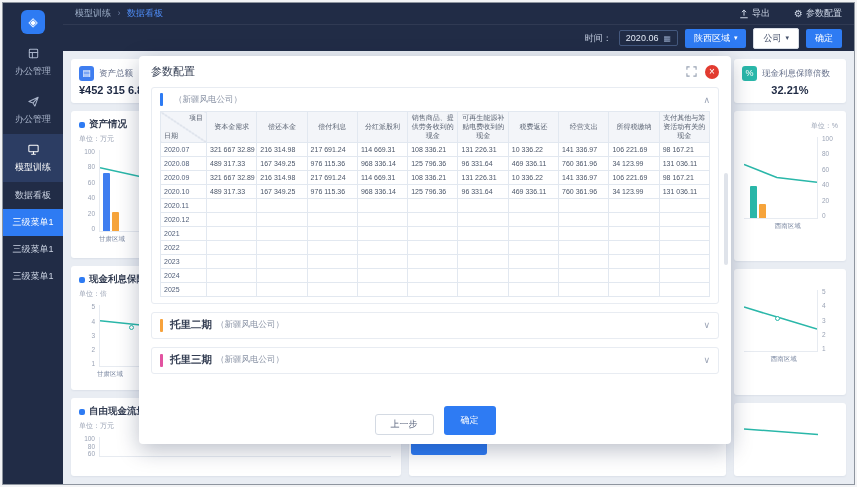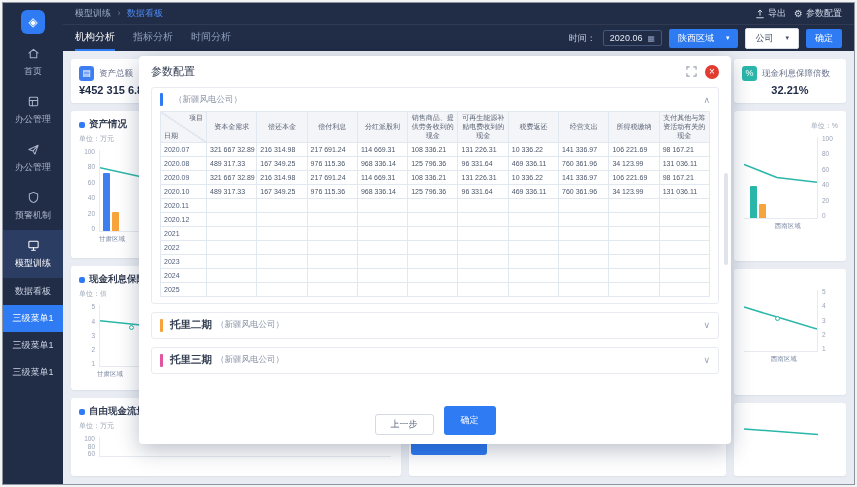--- a/index.html
+++ b/index.html
@@ -20,36 +20,36 @@
           stroke-linecap:round; stroke-linejoin:round; }
   .sub-item { padding:7px 0; text-align:center; font-size:9px; color:#cdd5e4; cursor:pointer; }
   .sub-item.selected { background:#2e7bf3; color:#fff; }
 
   
   .main { flex:1; display:flex; flex-direction:column; min-width:0; }
   .topbar { height:22px; background:#212c46; display:flex; align-items:center;
             padding:0 12px; font-size:9px; color:#9fb0c9; border-bottom:1px solid rgba(255,255,255,.07); }
   .breadcrumb .sep { margin:0 4px; color:#6d7da0; }
   .crumb-current { color:#4f8df7; }
-  .top-actions { margin-left:auto; display:flex; gap:8px; align-items:center; color:#cfd8e8; }
+  .top-actions { margin-left:auto; display:flex; gap:24px; align-items:center; color:#cfd8e8; }
   .top-action { display:flex; gap:3px; align-items:center; cursor:pointer; }
   .ticon { width:10px; height:10px; }
   .ticon path { stroke:#cfd8e8; fill:none; stroke-width:1.2; stroke-linecap:round; }
   .gear { font-size:10px; line-height:10px; }
 
   .filterbar { height:26px; background:#212c46; display:flex; align-items:stretch; padding:0 12px; }
   .tabs { display:flex; gap:18px; }
   .tab { display:flex; align-items:center; font-size:10px; color:#8fa0bd; border-bottom:2px solid transparent; cursor:pointer; }
   .tab.active { color:#fff; border-color:#2e7bf3; }
   .filters { margin-left:auto; display:flex; gap:7px; align-items:center; font-size:9px; color:#c3cde0; }
   .date-input { display:flex; gap:5px; align-items:center; border:1px solid #44587e; border-radius:2px;
                 padding:2px 6px; color:#e3eaf6; cursor:pointer; }
   .cal { color:#8fa0c0; font-size:8px; }
   .btn { border:none; border-radius:2px; font-size:9px; padding:3px 9px; cursor:pointer;
-         display:flex; gap:12px; align-items:center; font-family:inherit; }
+         display:flex; gap:4px; align-items:center; font-family:inherit; }
   .btn.blue { background:#2e7bf3; color:#fff; }
   .btn.white { background:#fff; color:#45506a; border:1px solid #d7dce4;justify-content:space-between; }
   .caret { font-size:7px; }
 
   
   .content { flex:1; display:flex; gap:8px; padding:8px; overflow:hidden; position:relative; }
   .col { display:flex; flex-direction:column; gap:8px; min-width:0; }
   .col.left { width:330px; flex-shrink:0; }
   .col.mid { flex:1; }
   .col.right { width:112px; flex-shrink:0; }
@@ -130,42 +130,30 @@
 </head>
 <body>
 
 <div class="frame">
 
   <aside class="sidebar">
     <div class="logo">◈</div>
 
     <div class="nav-item">
       <svg class="nicon" viewBox="0 0 14 14">
-          <path d="M2 6.5 7 2.5 12 6.5 M3.5 6v5.5h7V6"></path>
-        </svg>
-      <span class="nlabel">首页</span>
-    </div>
-    <div class="nav-item">
-      <svg class="nicon" viewBox="0 0 14 14">
           <rect x="2.5" y="2.5" width="9" height="9" rx="1"></rect>
           <path d="M2.5 5.8h9 M5.8 5.8v5.7"></path>
         </svg>
       <span class="nlabel">办公管理</span>
     </div>
     <div class="nav-item">
       <svg class="nicon" viewBox="0 0 14 14">
           <path d="M2 7 12 2.5 8.5 12 6.5 8.5Z M6.5 8.5 12 2.5"></path>
         </svg>
       <span class="nlabel">办公管理</span>
-    </div>
-    <div class="nav-item">
-      <svg class="nicon" viewBox="0 0 14 14">
-          <path d="M7 1.5 11.5 3.3V7c0 2.6-2 4.6-4.5 5.5C4.5 11.6 2.5 9.6 2.5 7V3.3Z"></path>
-        </svg>
-      <span class="nlabel">预警机制</span>
     </div>
     <div class="nav-item active">
       <svg class="nicon" viewBox="0 0 14 14">
           <rect x="2" y="2.5" width="10" height="7" rx="1"></rect>
           <path d="M5 12h4 M7 9.5V12"></path>
         </svg>
       <span class="nlabel">模型训练</span>
     </div>
 
     <div class="sub-item">
@@ -197,25 +185,20 @@
           <span>导出</span>
         </span>
         <span class="top-action">
           <span class="gear">⚙</span>
           <span>参数配置</span>
         </span>
       </div>
     </div>
 
     <div class="filterbar">
-      <div class="tabs">
-        <span class="tab active">机构分析</span>
-        <span class="tab">指标分析</span>
-        <span class="tab">时间分析</span>
-      </div>
       <div class="filters">
         <span class="filter-label">时间：</span>
         <span class="date-input">
           <span>2020.06</span>
           <span class="cal">▦</span>
         </span>
         <button class="btn blue">
           <span>陕西区域</span>
           <span class="caret">▾</span>
         </button>

